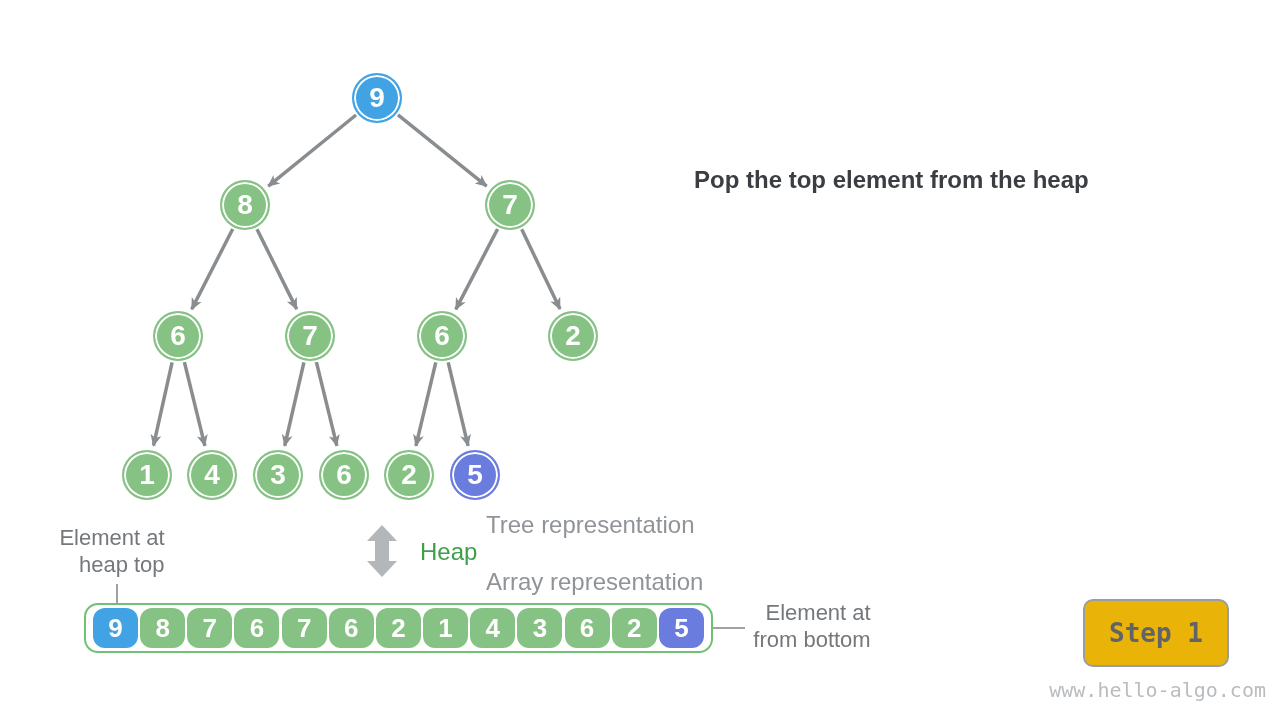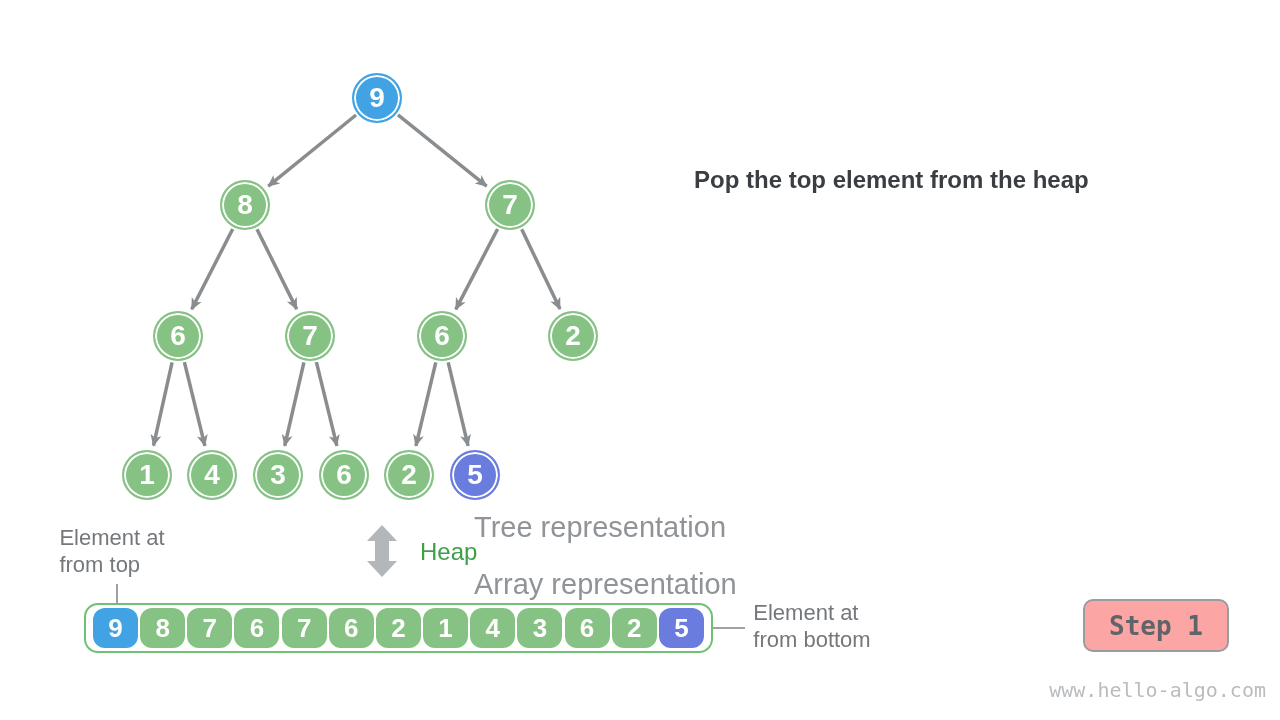--- a/index.html
+++ b/index.html
@@ -21,57 +21,57 @@
     color:#fff;font-weight:bold;font-size:28px;line-height:1;
   }
 
   .title{
     position:absolute;left:690px;top:164px;margin:4px;
     font-size:24px;line-height:1;font-weight:bold;color:var(--title-gray);
     white-space:nowrap;
   }
 
   .lbl{
-    position:absolute;text-align:left;font-size:22px;line-height:27px;
+    position:absolute;text-align:right;font-size:22px;line-height:27px;
     color:var(--label-gray);white-space:nowrap;
   }
   .heap-top{left:112px;top:524px;transform:translateX(-50%);}
   .heap-bottom{left:812px;top:599px;transform:translateX(-50%);}
 
   .conn{position:absolute;background:var(--connector-gray);}
   .conn-v{left:116px;top:584px;width:2px;height:20px;}
   .conn-h{left:713px;top:627px;width:32px;height:2px;}
 
   .updown{position:absolute;left:367px;top:525px;}
   .updown polygon{fill:var(--updown-arrow-gray);}
 
   .heap-word{
     position:absolute;left:420px;top:540px;font-size:24px;line-height:1;
     font-weight:normal;color:var(--heap-text-green);
   }
 
-  .repr{position:absolute;left:474px;font-size:29px;line-height:1;color:var(--representation-gray);white-space:nowrap;}
+  .repr{position:absolute;left:486px;font-size:24px;line-height:1;color:var(--representation-gray);white-space:nowrap;}
   .tree-repr{top:513px;}
   .array-repr{top:562px;margin-top:8px;}
 
   .array-box{
     position:absolute;left:84px;top:603px;width:629px;height:50px;box-sizing:border-box;
     border:2px solid var(--array-border-green);border-radius:14px;
     display:flex;align-items:center;justify-content:space-between;padding:0 7px;
     background:#fff;
   }
   .cell{
     width:45px;height:40px;border-radius:12px;flex:none;
     display:flex;align-items:center;justify-content:center;
     color:#fff;font-weight:bold;font-size:26px;line-height:1;
   }
 
   .step{
-    position:absolute;left:1083px;top:599px;width:146px;height:53px;box-sizing:border-box;
-    border:2px solid var(--step-border-gray);border-radius:10px;background:#fca5a5;
+    position:absolute;left:1083px;top:599px;width:146px;height:68px;box-sizing:border-box;
+    border:2px solid var(--step-border-gray);border-radius:10px;background:#eab308;
     display:flex;align-items:center;justify-content:center;
     font-family:"DejaVu Sans Mono",monospace;font-weight:bold;font-size:26px;
     color:var(--step-text-gray);
   }
 
   .watermark{
     position:absolute;right:14px;top:678px;
     font-family:"DejaVu Sans Mono",monospace;font-size:20px;
     color:var(--watermark-gray);white-space:nowrap;
   }
@@ -116,21 +116,21 @@
       <div class="tnode" style="left: 278px; top: 475px; background: rgb(133, 194, 132); border-color: rgb(133, 194, 132);">3</div>
       <div class="tnode" style="left: 344px; top: 475px; background: rgb(133, 194, 132); border-color: rgb(133, 194, 132);">6</div>
       <div class="tnode" style="left: 409px; top: 475px; background: rgb(133, 194, 132); border-color: rgb(133, 194, 132);">2</div>
       <div class="tnode" style="left: 475px; top: 475px; background: rgb(107, 124, 223); border-color: rgb(107, 124, 223);">5</div>
     </div>
 
   <h1 class="title">Pop the top element from the heap</h1>
 
   <div class="lbl heap-top">
     <span>Element at</span><br>
-    <span>from top</span>
+    <span>heap top</span>
   </div>
   <div class="conn conn-v"></div>
 
   <svg class="updown" width="30" height="52">
     <polygon points="15,0 30,16 22,16 22,36 30,36 15,52 0,36 8,36 8,16 0,16"></polygon>
   </svg>
   <div class="heap-word">Heap</div>
 
   <div class="repr tree-repr">Tree representation</div>
   <div class="repr array-repr">Array representation</div>

